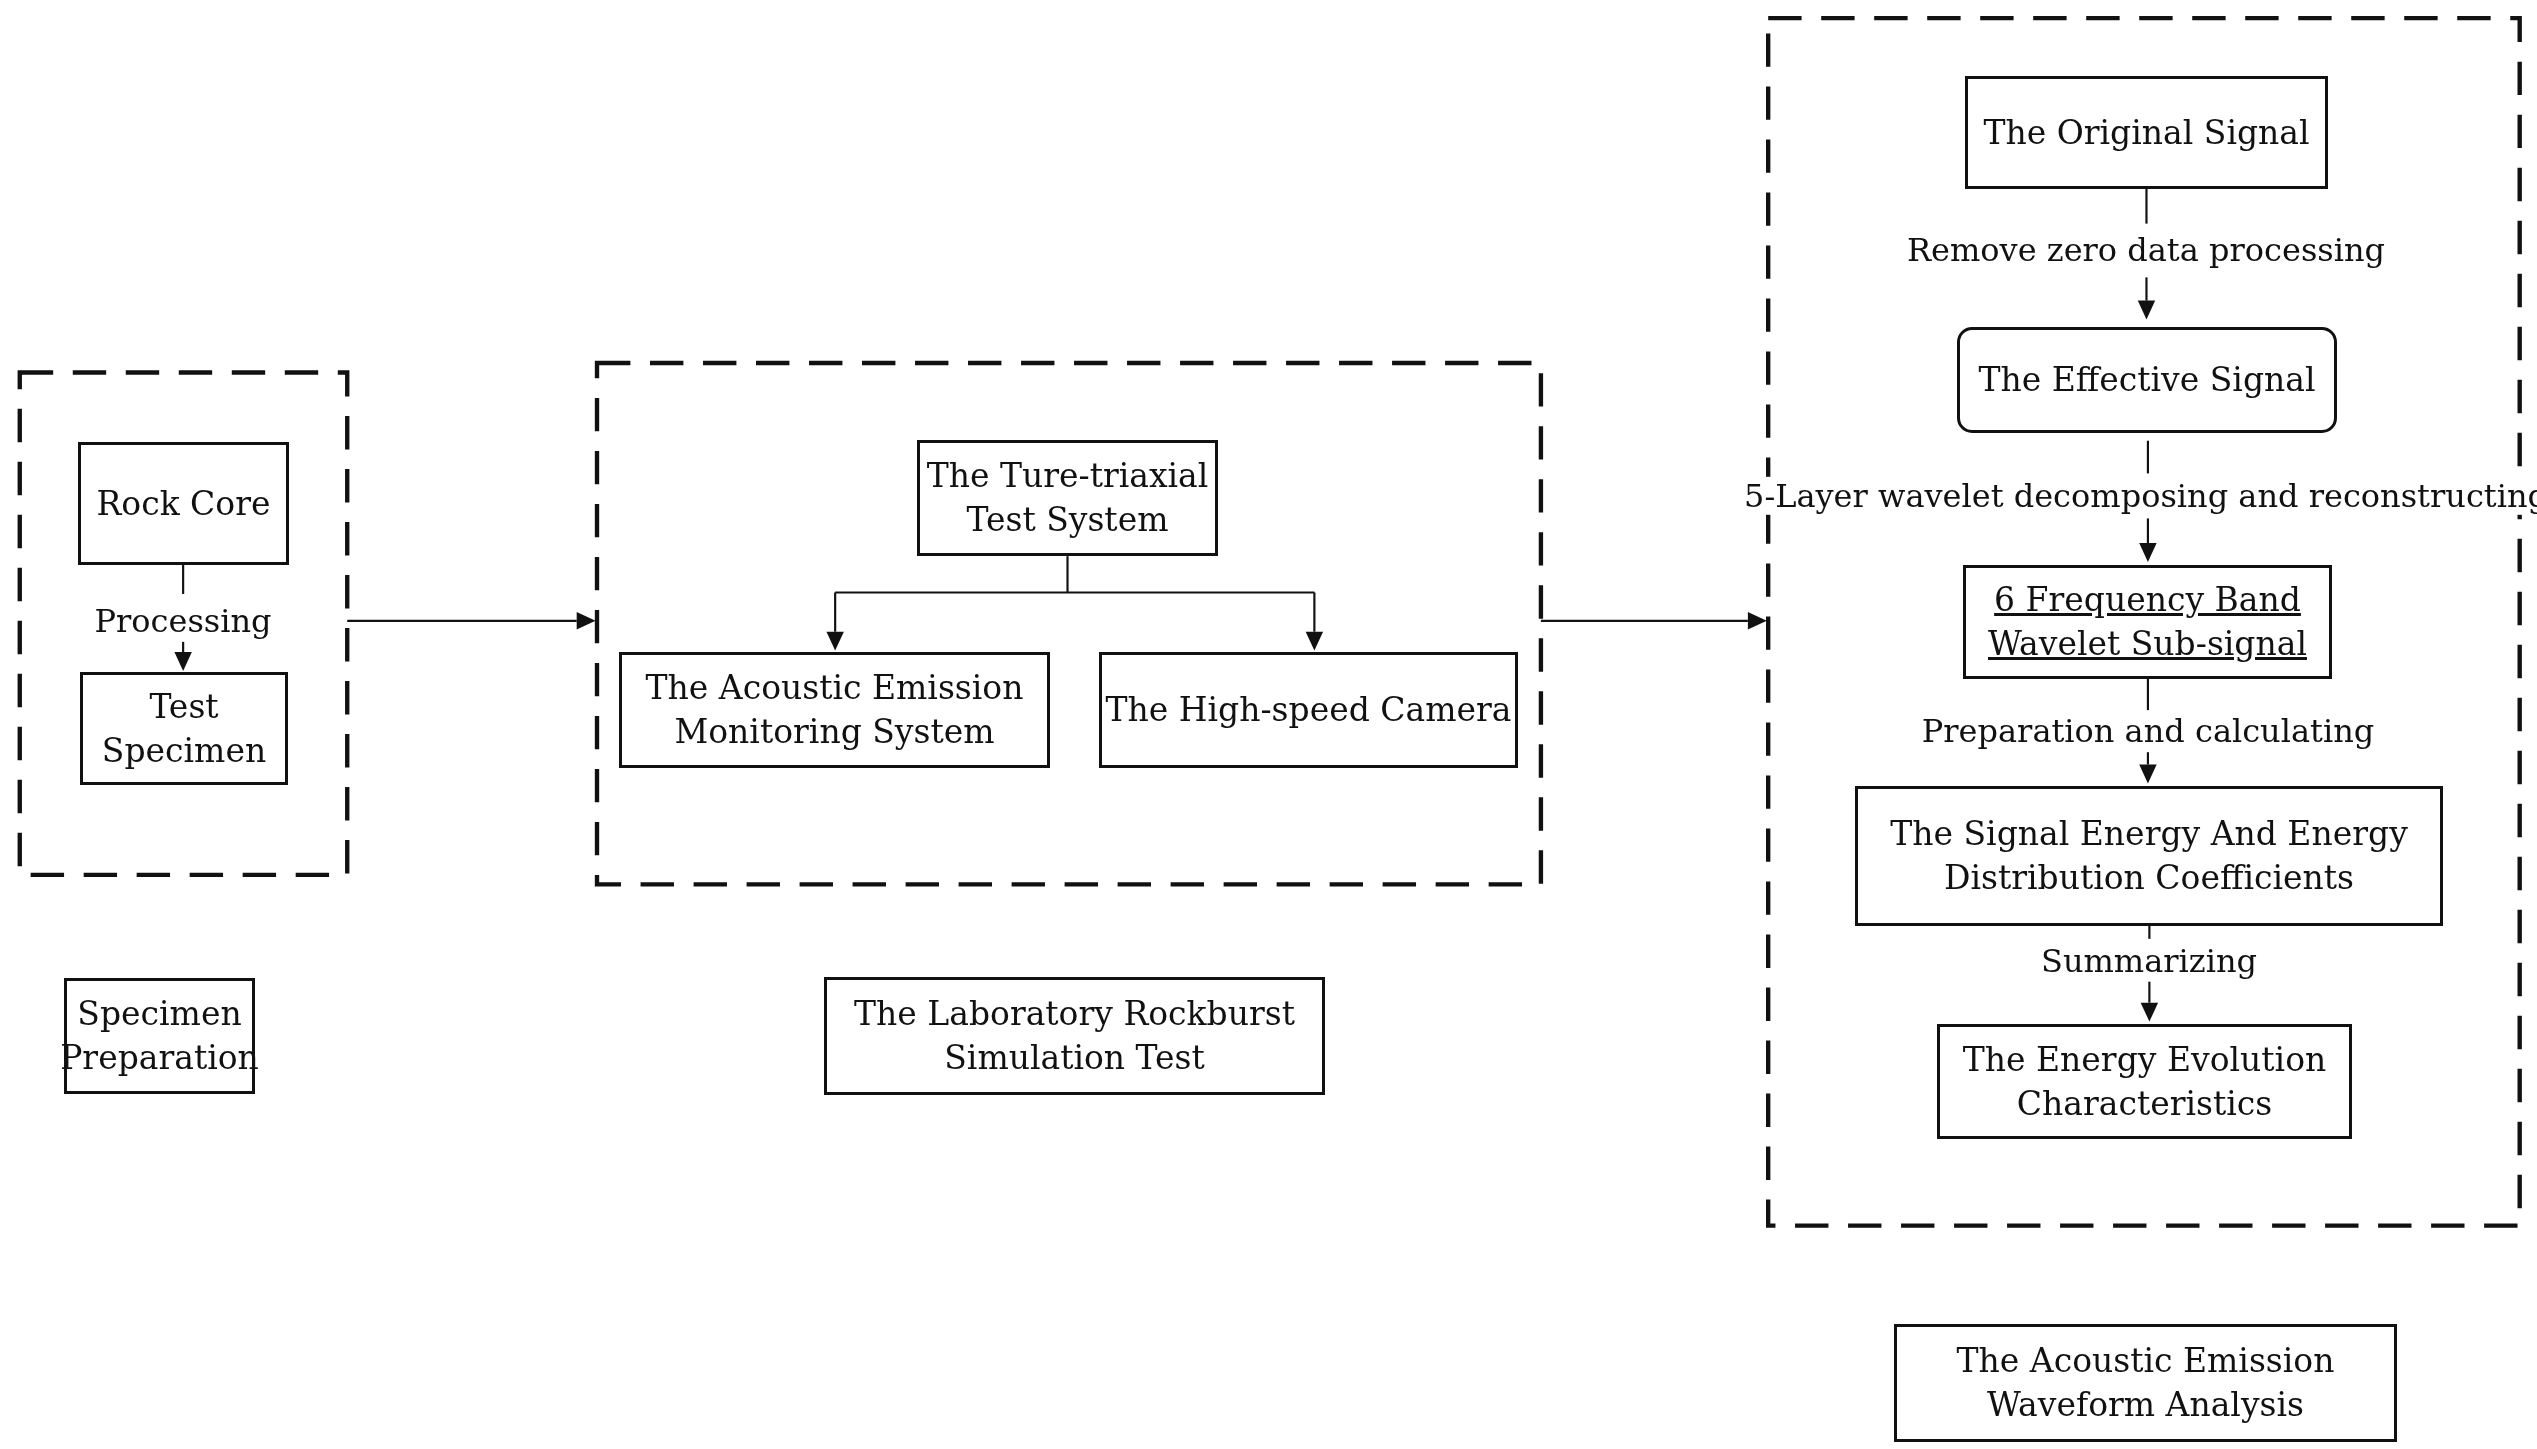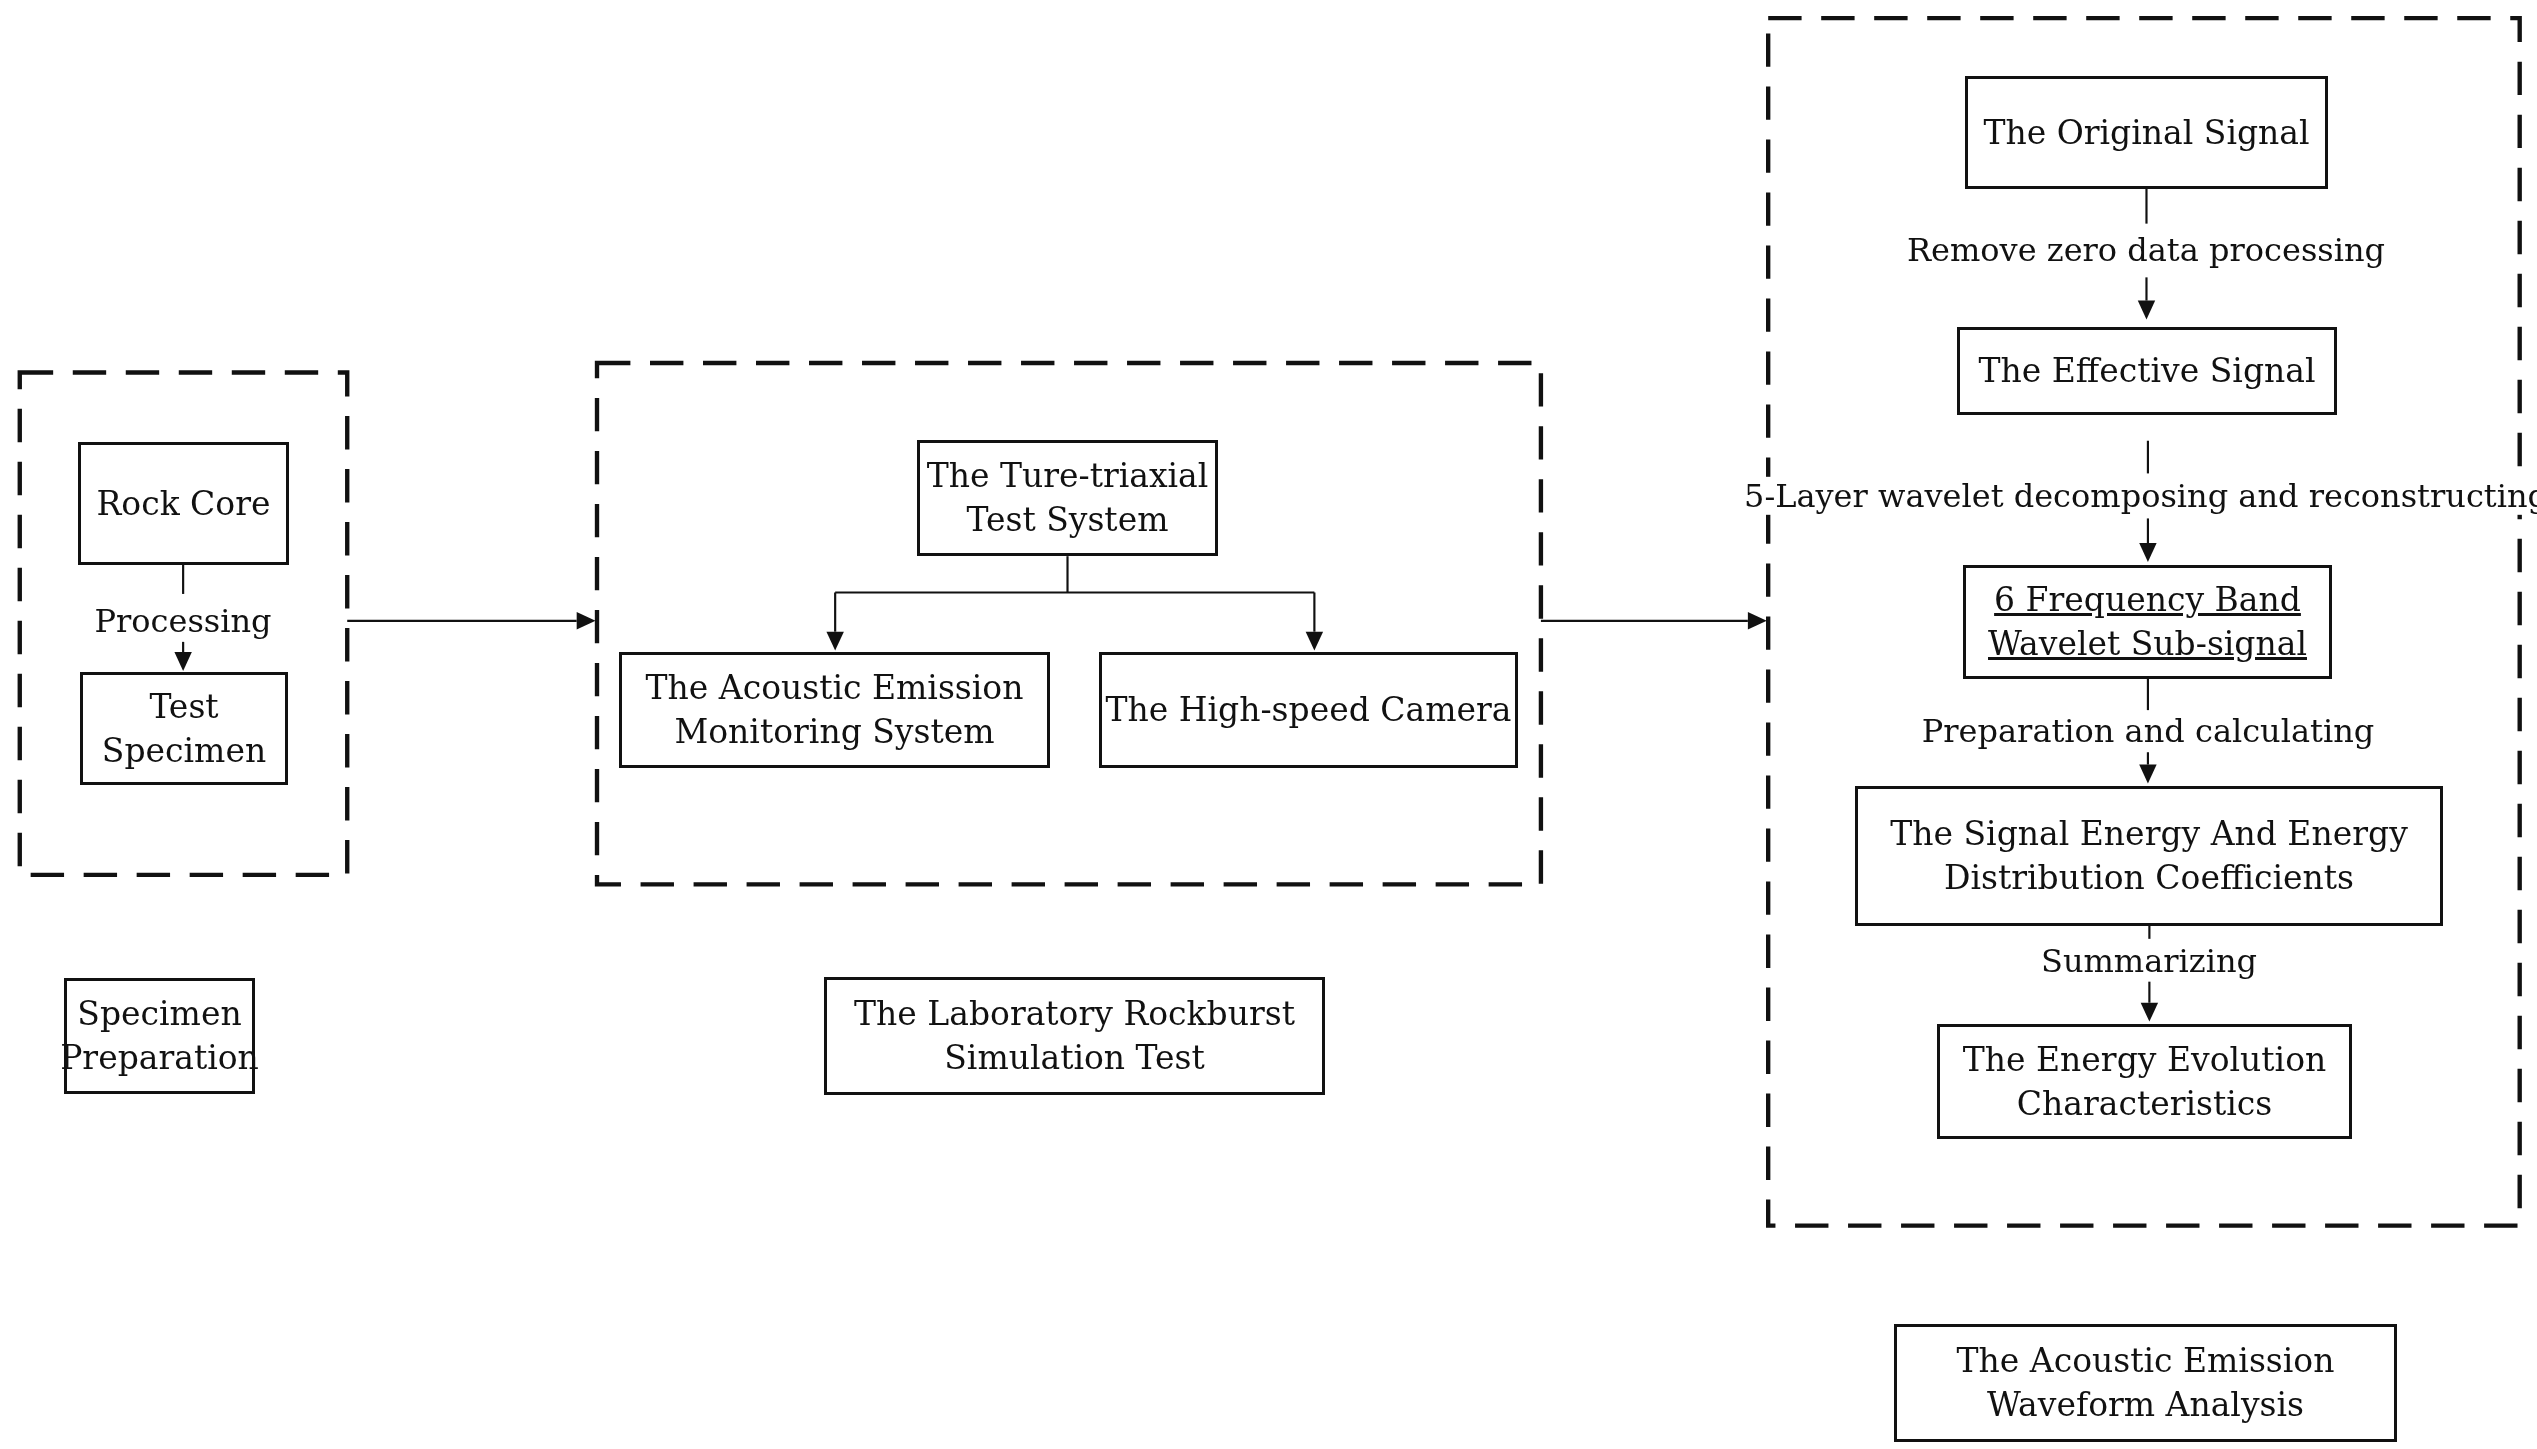--- a/index.html
+++ b/index.html
@@ -108,21 +108,21 @@
 
   <div class="node" style="left:1099px; top:652px; width:419px; height:116px;">The High-speed Camera</div>
 
   <div class="node" style="left:1965px; top:76px; width:363px; height:113px;">The Original Signal</div>
 
   <div class="node" style="left:824px; top:977px; width:501px; height:118px;">The Laboratory Rockburst
 Simulation Test</div>
 
   <div class="flow-label" style="left:2146px; top:250px;">Remove zero data processing</div>
 
-  <div class="node" style="left:1957px; top:327px; width:380px; height:88px;">The Effective Signal</div>
+  <div class="node" style="left:1957px; top:327px; width:380px; height:106px;border-radius:15px;">The Effective Signal</div>
 
   <div class="flow-label" style="left:2146px; top:496px;">5-Layer wavelet decomposing and reconstructing</div>
 
   <div class="node" style="left:1963px; top:565px; width:369px; height:114px;text-decoration:underline;">6 Frequency Band
 Wavelet Sub-signal</div>
 
   <div class="flow-label" style="left:2148px; top:731px;">Preparation and calculating</div>
 
   <div class="node" style="left:1855px; top:786px; width:588px; height:140px;">The Signal Energy And Energy
 Distribution Coefficients</div>

